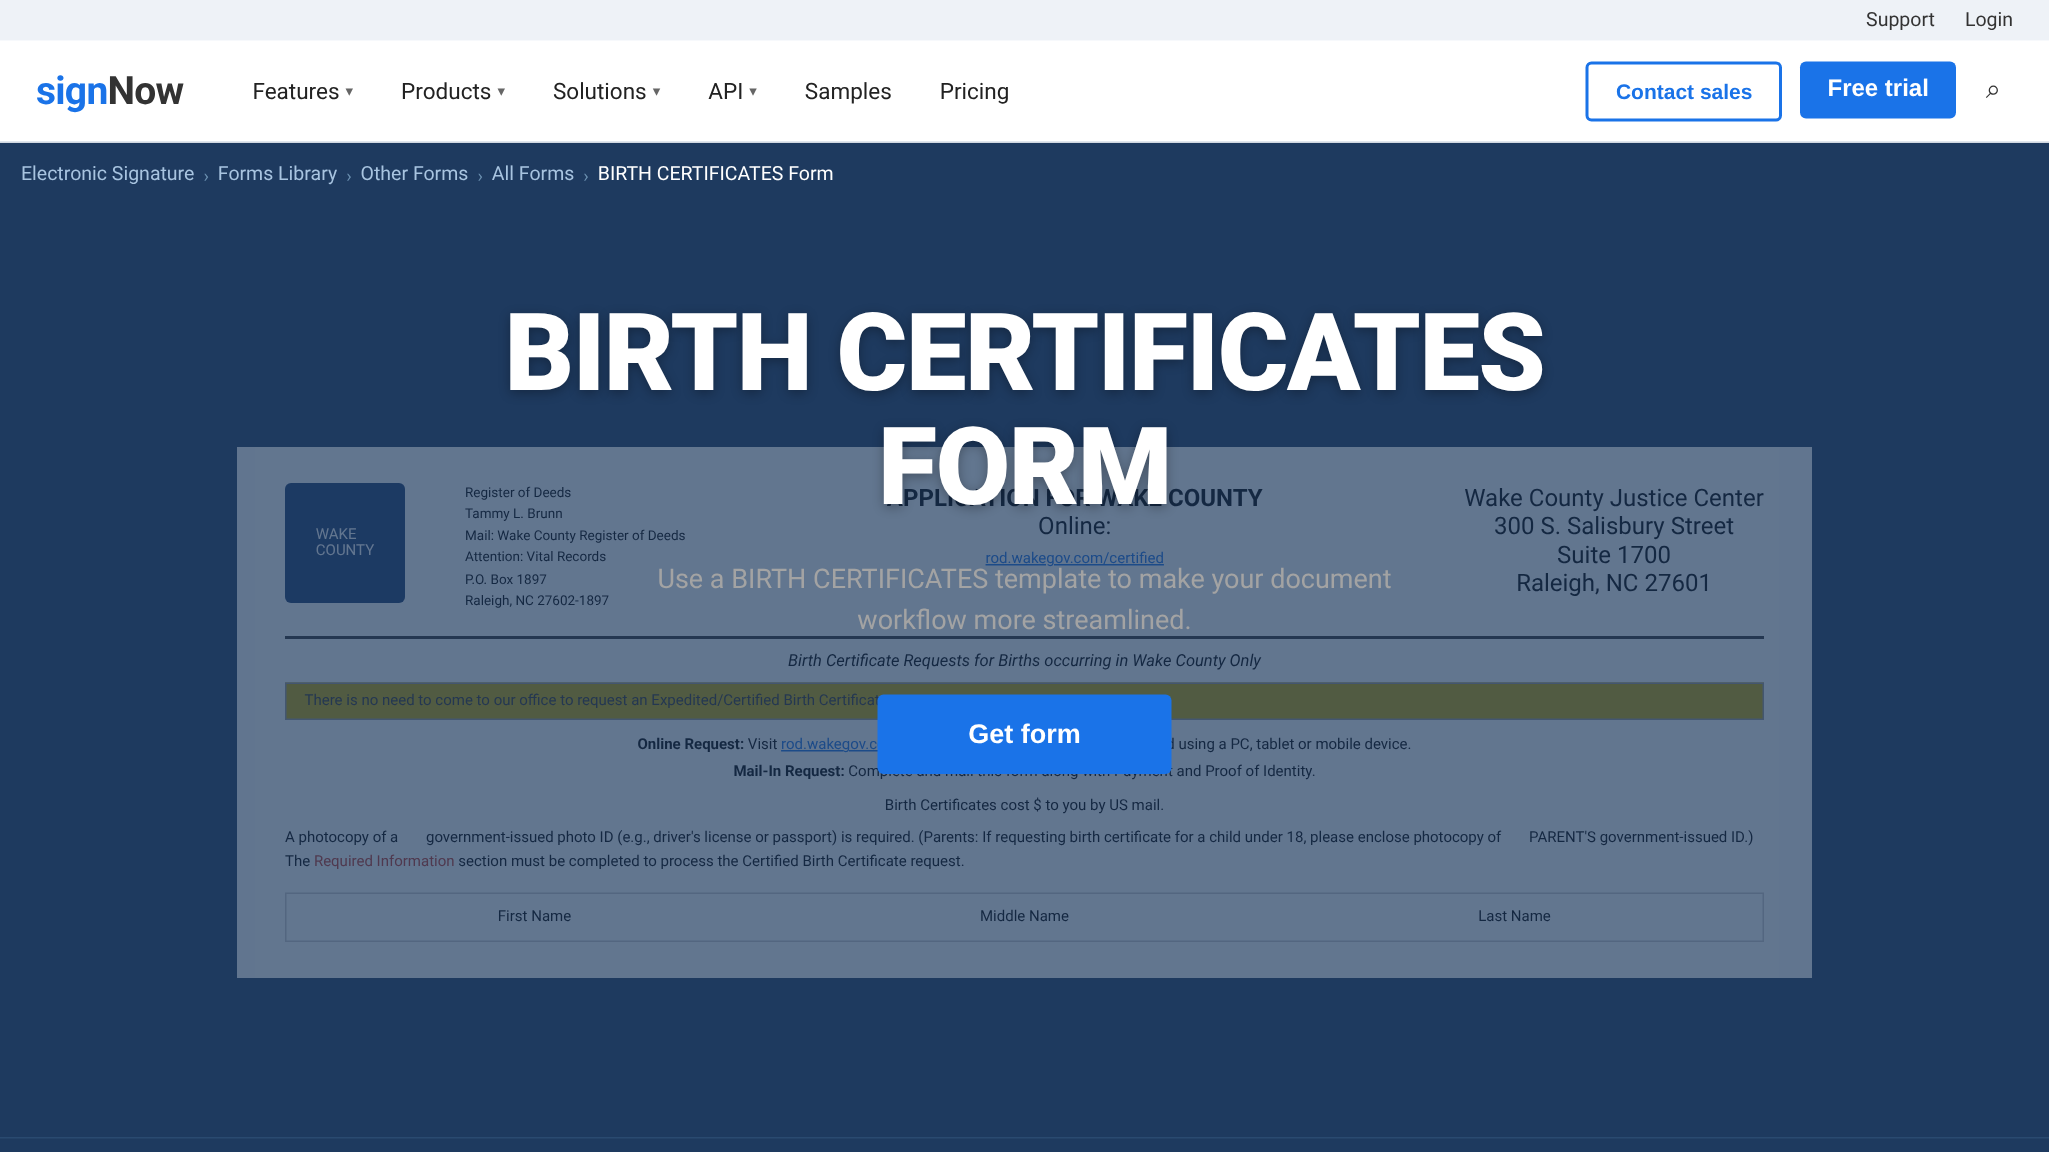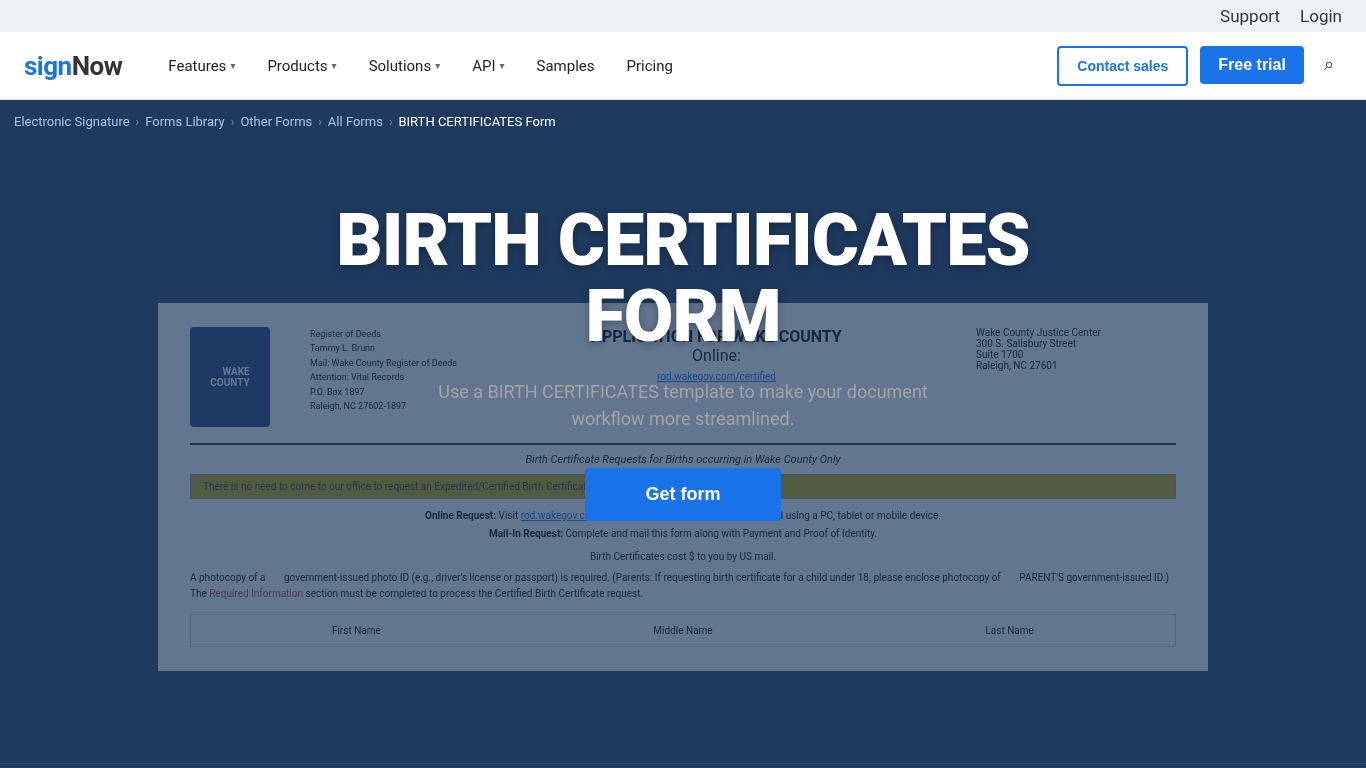--- a/index.html
+++ b/index.html
@@ -7,21 +7,21 @@
 
     
     .top-bar {
       background: #eef2f7;
       display: flex;
       justify-content: flex-end;
       padding: 6px 24px;
       gap: 20px;
     }
     .top-bar a {
-      font-size: 17px;
+      font-size: 13px;
       color: #333;
       text-decoration: none;
     }
 
     
     .navbar {
       background: #fff;
       display: flex;
       align-items: center;
       padding: 0 24px;
@@ -184,43 +184,43 @@
       display: flex;
       align-items: flex-start;
       margin-bottom: 16px;
     }
     .doc-logo-area {
       width: 100px;
       margin-right: 20px;
     }
     .wake-county-logo {
       width: 80px;
-      height: 100px;
+      height: 80px;
       background: #1a3a6e;
       border-radius: 4px;
       display: flex;
       align-items: center;
       justify-content: center;
       color: #fff;
       font-size: 10px;
-      font-weight: bold;
-      text-align: right;
+      font-weight: normal;
+      text-align: left;
     }
     .doc-title-area {
       flex: 1;
       text-align: center;
     }
     .doc-title-area h2 {
       font-size: 16px;
       font-weight: bold;
       text-transform: uppercase;
     }
     .doc-address-right {
-      text-align: left;
-      font-size: 10px;
+      text-align: center;
+      font-size: 16px;
       width: 200px;
     }
     .doc-info-left {
       font-size: 9px;
       line-height: 1.6;
     }
     .doc-divider {
       border: 1px solid #333;
       margin: 8px 0;
     }

